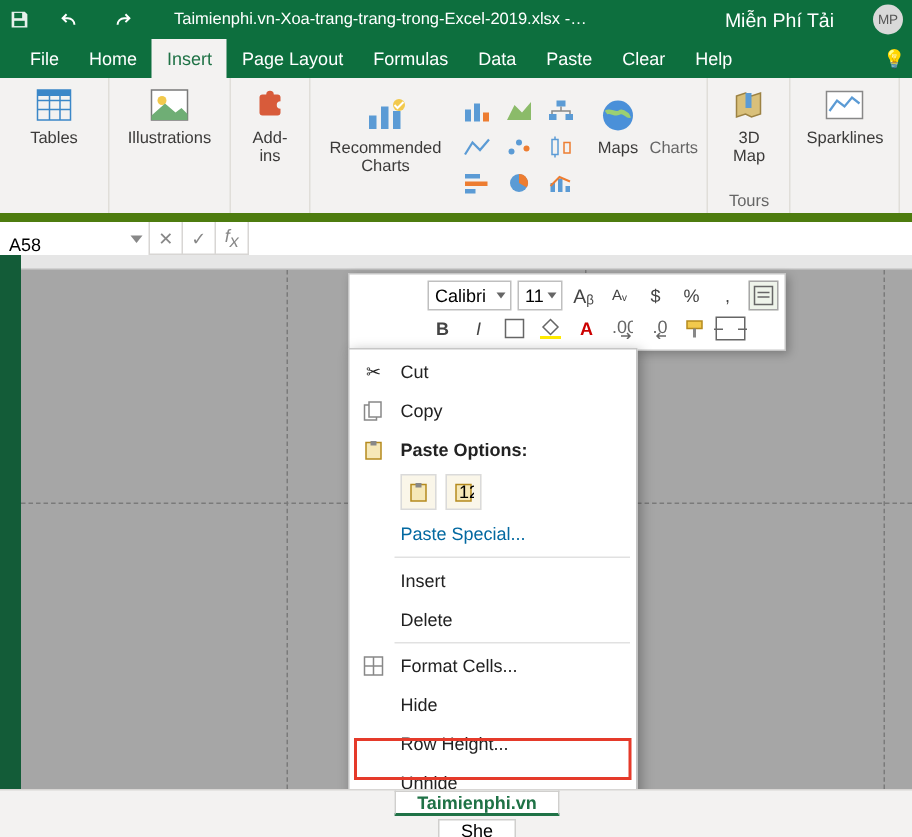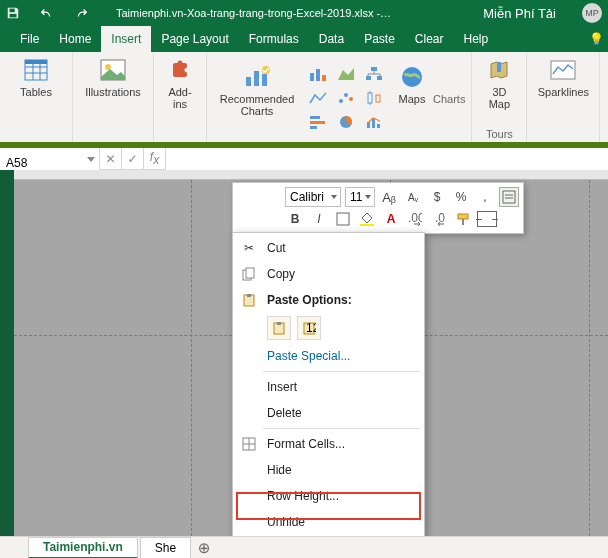--- a/index.html
+++ b/index.html
@@ -59,21 +59,21 @@
   .ctx { position:absolute; left:232px; top:232px; width:193px; background:#fff; border:1px solid #c6c6c6; box-shadow:2px 2px 8px rgba(0,0,0,.3); padding:2px 0; }
   .ctx .item { height:26px; display:flex; align-items:center; padding-left:34px; position:relative; color:#222; cursor:pointer; }
   .ctx .item.header { font-weight:bold; }
   .ctx .item.disabled { color:#0369a1; }
   .ctx .item .cicon { position:absolute; left:8px; width:16px; height:16px; display:flex; align-items:center; justify-content:center; }
   .ctx .sep { height:1px; background:#e1e1e1; margin:2px 4px 2px 30px; }
   .ctx .pasterow { height:30px; padding-left:34px; display:flex; gap:6px; align-items:center;}
   .pastebtn{ width:24px;height:24px;border:1px solid #dadada; background:#faf6e9; display:flex; align-items:center; justify-content:center;}
   .hlbox { position:absolute; left:236px; top:492px; width:185px; height:28px; border:2px solid #e53a2a; pointer-events:none; }
 
-  .sheetbar { position:absolute; left:0; right:0; bottom:0; height:22px; background:#f3f2f1; border-top:1px solid #d8d6d4; display:flex; align-items:center; padding-left:28px; gap:2px; }
+  .sheetbar { position:absolute; left:0; right:0; bottom:0; height:32px; background:#f3f2f1; border-top:1px solid #d8d6d4; display:flex; align-items:center; padding-left:28px; gap:2px;flex-direction:column; }
   .stab { height:22px; padding:0 14px; display:flex; align-items:center; border:1px solid #d0cfcd; border-bottom:none; background:#fff; font-size:12px;}
   .stab.active { color:#1f7246; font-weight:bold; border-bottom:2px solid #1f7246;}
   .addsheet { width:22px; text-align:center; color:#666; font-size:15px; }
   svg { display:block; }
 </style>
 </head>
 <body>
 
 <div class="titlebar">
   <span class="ticon">

